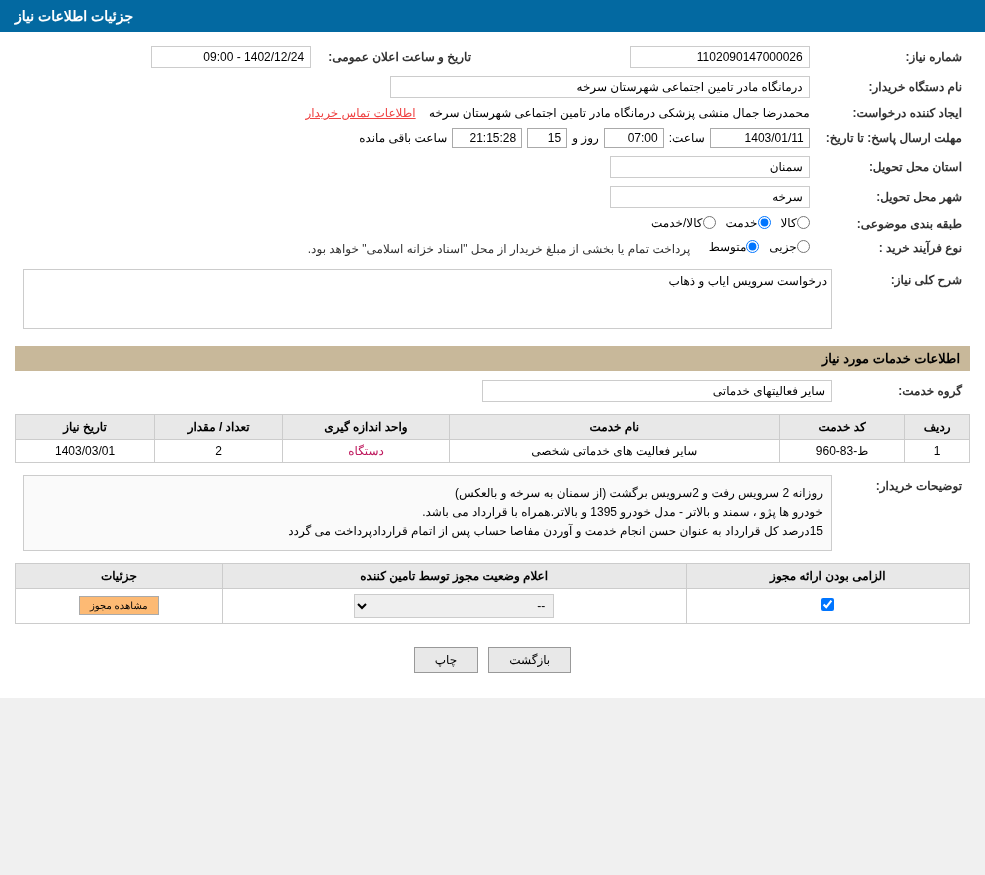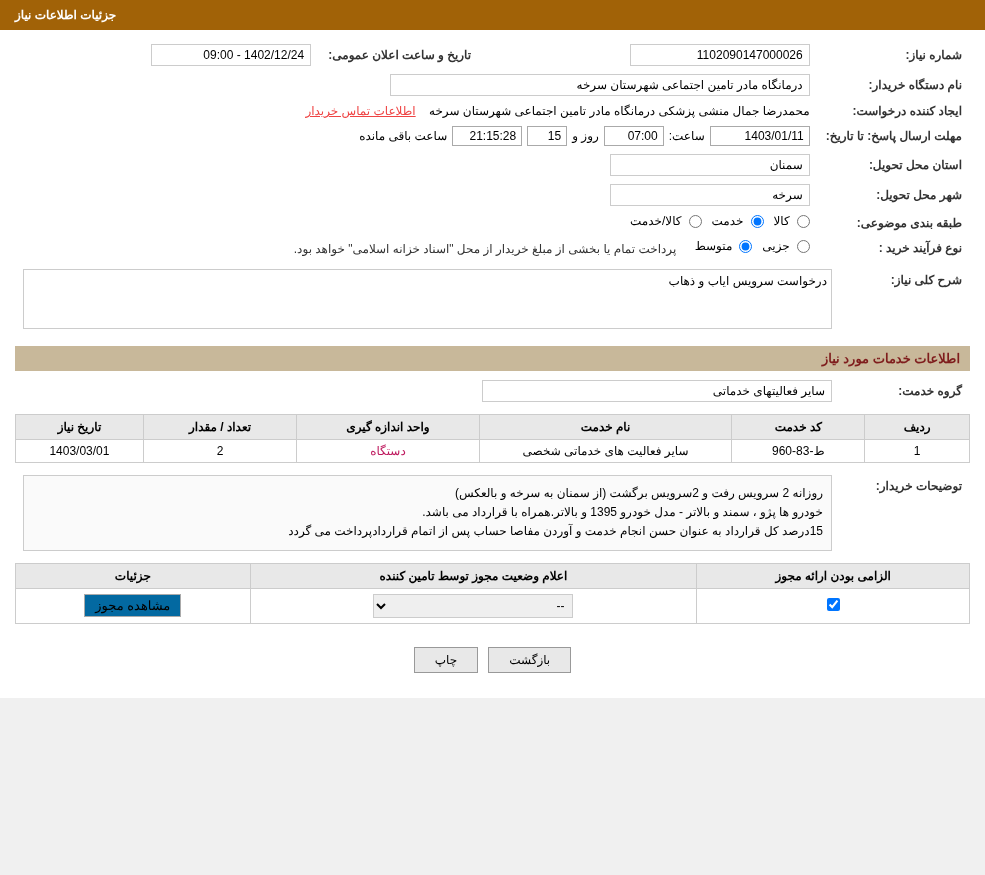--- a/index.html
+++ b/index.html
@@ -8,34 +8,34 @@
       font-size: 12px;
       background: #f0f0f0;
       direction: rtl;
     }
     .page-wrapper {
       max-width: 985px;
       margin: 0 auto;
       background: #fff;
     }
     .header-bar {
-      background: #a16207;
+      background: #0369a1;
       color: #fff;
       text-align: left;
       padding: 8px 15px;
-      font-size: 12px;
+      font-size: 14px;
       font-weight: bold;
     }
     .main-content {
       padding: 10px 15px;
       background: #fff;
     }
     .section-title {
       background: #c8b89a;
-      color: #7f1d1d;
+      color: #000000;
       padding: 5px 10px;
       font-weight: bold;
       font-size: 13px;
       margin: 10px 0 5px 0;
       text-align: right;
     }
     .info-table {
       width: 100%;
       border-collapse: collapse;
       margin-bottom: 5px;
@@ -69,33 +69,33 @@
       text-decoration: underline;
       cursor: pointer;
     }
     .radio-group {
       display: inline-flex;
       gap: 10px;
       align-items: center;
     }
     .radio-item {
       display: inline-flex;
-      align-items: flex-end;
-      gap: 7px;
+      align-items: flex-start;
+      gap: 0;
     }
     .data-table {
       width: 100%;
       border-collapse: collapse;
       margin: 8px 0;
       font-size: 12px;
     }
     .data-table th {
       background: #e8e8e8;
       border: 1px solid #ccc;
-      padding: 5px 24px;
+      padding: 5px 4px;
       text-align: center;
       font-weight: bold;
     }
     .data-table td {
       border: 1px solid #ccc;
       padding: 4px 8px;
       text-align: center;
     }
     .data-table td.red-text {
       color: #be185d;
@@ -127,26 +127,26 @@
     }
     .btn {
       padding: 5px 20px;
       border: 1px solid #999;
       cursor: pointer;
       font-family: Tahoma, Arial, sans-serif;
       font-size: 12px;
       background: #e8e8e8;
     }
     .btn-view {
-      background: #0369a1;
+      background: #fdba74;
       border: 1px solid #aaa;
       padding: 3px 10px;
       cursor: pointer;
       font-family: Tahoma, Arial, sans-serif;
-      font-size: 13px;
+      font-size: 10px;
     }
     .footer-buttons {
       text-align: center;
       padding: 15px;
       display: flex;
       justify-content: center;
       gap: 10px;
     }
     .select-field {
       border: 1px solid #ccc;

